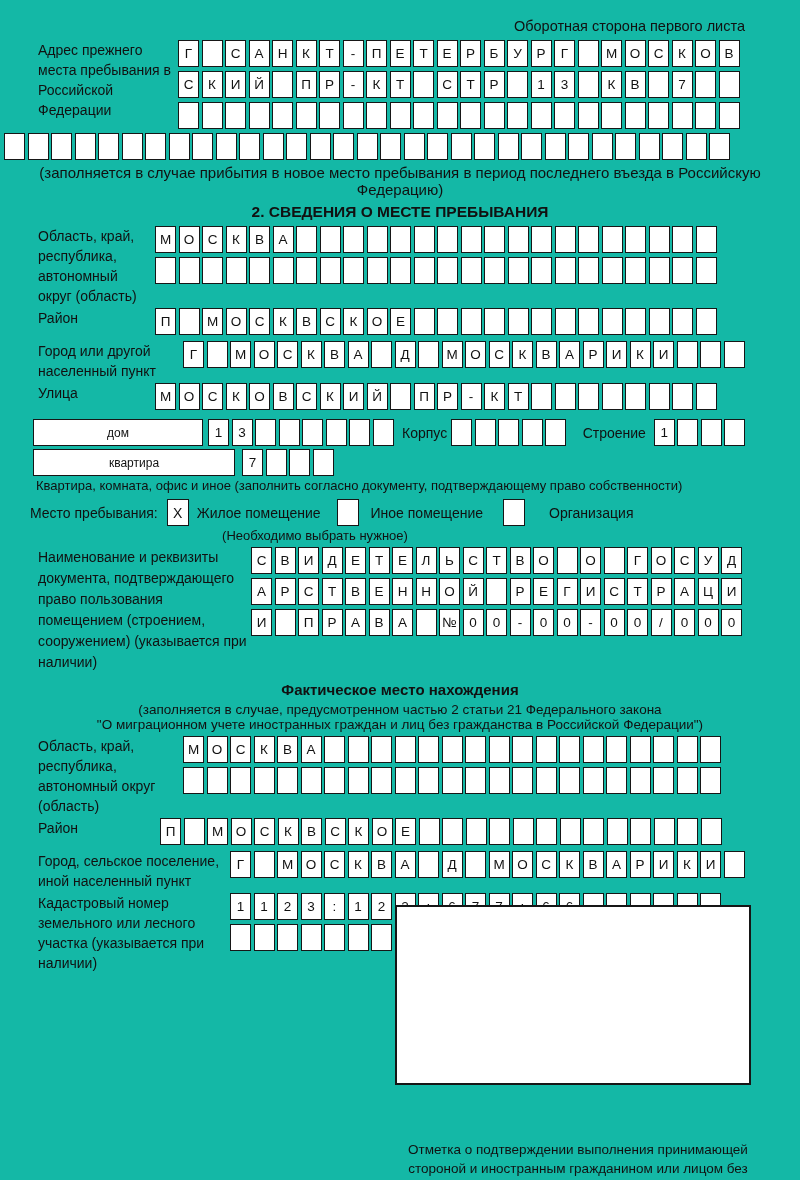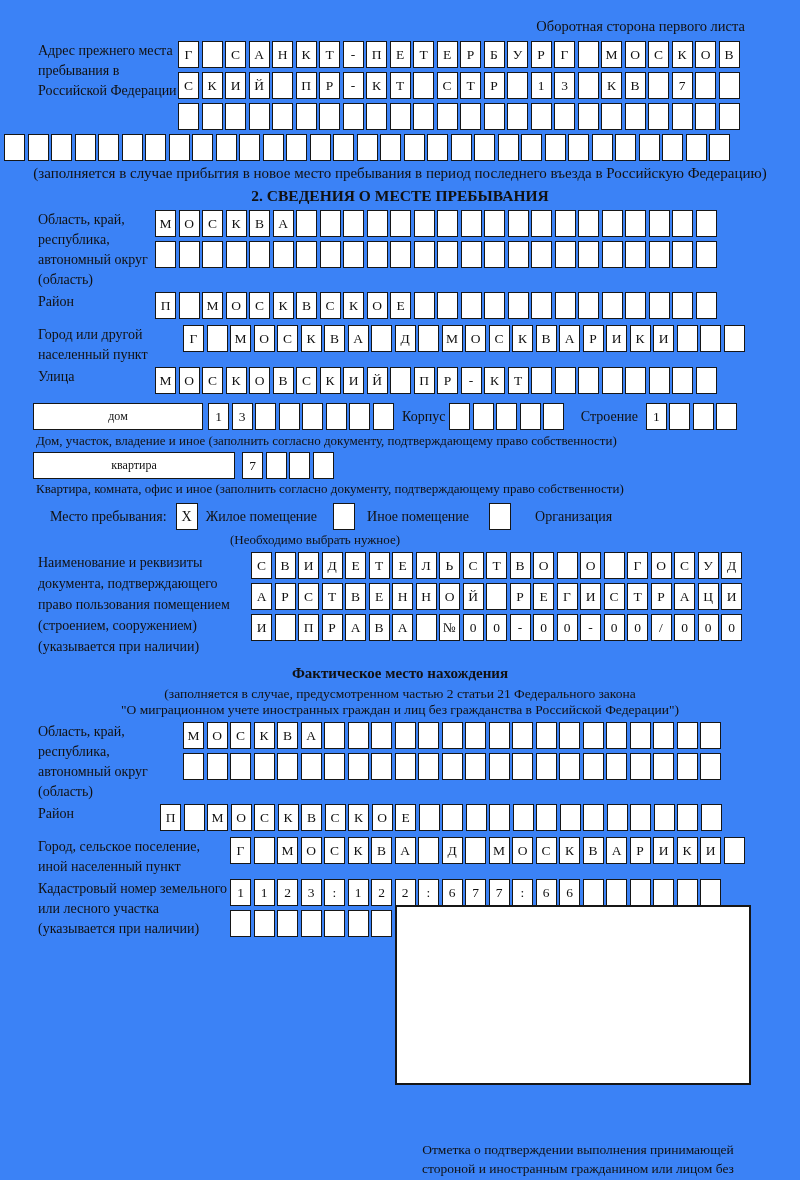--- a/index.html
+++ b/index.html
@@ -1,20 +1,20 @@
 <!DOCTYPE html>
 <html><head>
 <meta charset="utf-8">
 <style>
   html,body{margin:0;padding:0;background:#ffffff;}
   .page{
     position:relative;
     width:800px;height:1180px;
-    background:#3b82f6;
-    font-family:Liberation Serif, serif;
+    background:#14b8a6;
+    font-family:Liberation Sans, sans-serif;
     color:#111;
     overflow:hidden;
   }
   .backnote{
     text-align:right;
     padding:18px 55px 0 0;
     font-size:14.5px;
   }
   .grp{display:flex;margin-left:38px;}
   .glabel{font-size:14px;line-height:20px;flex:none;}
@@ -33,21 +33,21 @@
   .h3{font-size:15px;font-weight:bold;text-align:center;margin:8px 0 4px 0;}
   .lawnote{font-size:13.5px;text-align:center;margin:0 30px;}
   .domrow{display:flex;align-items:flex-start;margin:5px 0 2px 33px;}
   .wbox{
     border:1.5px solid #161616;height:25px;
     display:flex;align-items:center;justify-content:center;
     font-size:12px;background:#fff;flex:none;
   }
   .inlbl{font-size:14px;line-height:28px;flex:none;}
   .leftnote{font-size:13px;margin:1px 0 3px 36px;text-align:left;}
-  .mestorow{display:flex;align-items:center;margin:6px 0 0 50px;font-size:14px;}
+  .mestorow{display:flex;align-items:center;margin:6px 0 0 30px;font-size:14px;}
   .chk{
     flex:none;width:20px;height:25px;
     border:1.5px solid #161616;
     display:flex;align-items:center;justify-content:center;
     font-size:14px;background:#fff;
   }
   .mnote{font-size:13px;text-align:center;width:330px;margin:2px 0 4px 150px;}
   .stamp{
     position:absolute;left:395px;top:905px;
     width:352px;height:176px;
@@ -355,21 +355,20 @@
         <span class="cbox"></span>
       </div>
     <div class="inlbl">Строение</div>
     <div class="brow" style="margin:0 0 0 8px">
         <span class="cbox">1</span>
         <span class="cbox"></span>
         <span class="cbox"></span>
         <span class="cbox"></span>
       </div>
   </div>
-  <div class="leftnote">Дом, участок, владение и иное (заполнить согласно документу, подтверждающему право собственности)</div>
 
   <div class="domrow" style="margin-top:2px">
     <div class="wbox" style="width:200px">квартира</div>
     <div class="brow" style="margin:0 0 0 7px">
         <span class="cbox">7</span>
         <span class="cbox"></span>
         <span class="cbox"></span>
         <span class="cbox"></span>
       </div>
   </div>

